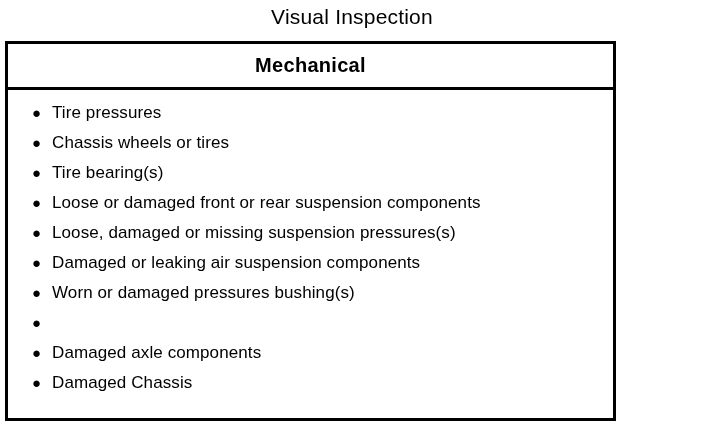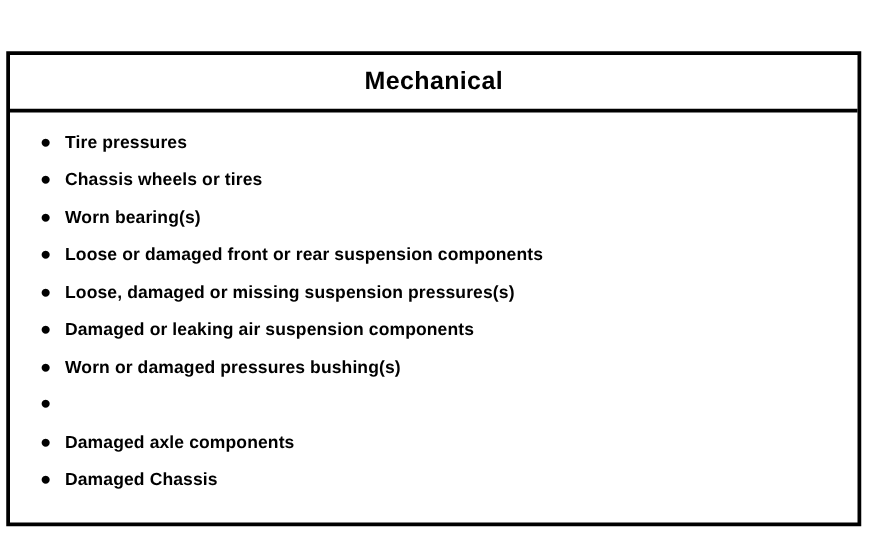--- a/index.html
+++ b/index.html
@@ -26,21 +26,21 @@
     line-height: 26px;
     padding-top: 4px;
     padding-bottom: 6px;
     font-weight: normal;
     letter-spacing: 0.2px;
   }
   .table-box {
     position: absolute;
     left: 5px;
     top: 41px;
-    width: 684px;
+    width: 611px;
     height: 380px;
     border: 3px solid #000000;
     box-sizing: border-box;
     background: #ffffff;
   }
   .table-header {
     height: 43px;
     border-bottom: 3px solid #000000;
     display: flex;
     align-items: center;
@@ -63,32 +63,32 @@
     padding-left: 24px;
   }
   .bullet {
     display: inline-block;
     width: 20px;
     flex: 0 0 20px;
     font-size: 15px;
     line-height: 30px;
   }
   .item-text {
-    font-size: 14px;
+    font-size: 17px;
     line-height: 30px;
     letter-spacing: 0.1px;
     white-space: nowrap;
-    font-weight: bold;
   }
 </style>
 </head>
 <body>
 
 <div class="page">
 
+  <div class="doc-title">Visual Inspection</div>
 
   <div class="table-box">
 
     <div class="table-header">
       <span class="header-text">Mechanical</span>
     </div>
 
     <ul class="item-list">
 
       <li class="item-row">
@@ -96,21 +96,21 @@
         <span class="item-text">Tire pressures</span>
       </li>
 
       <li class="item-row">
         <span class="bullet">●</span>
         <span class="item-text">Chassis wheels or tires</span>
       </li>
 
       <li class="item-row">
         <span class="bullet">●</span>
-        <span class="item-text">Worn bearing(s)</span>
+        <span class="item-text">Tire bearing(s)</span>
       </li>
 
       <li class="item-row">
         <span class="bullet">●</span>
         <span class="item-text">Loose or damaged front or rear suspension components</span>
       </li>
 
       <li class="item-row">
         <span class="bullet">●</span>
         <span class="item-text">Loose, damaged or missing suspension pressures(s)</span>

